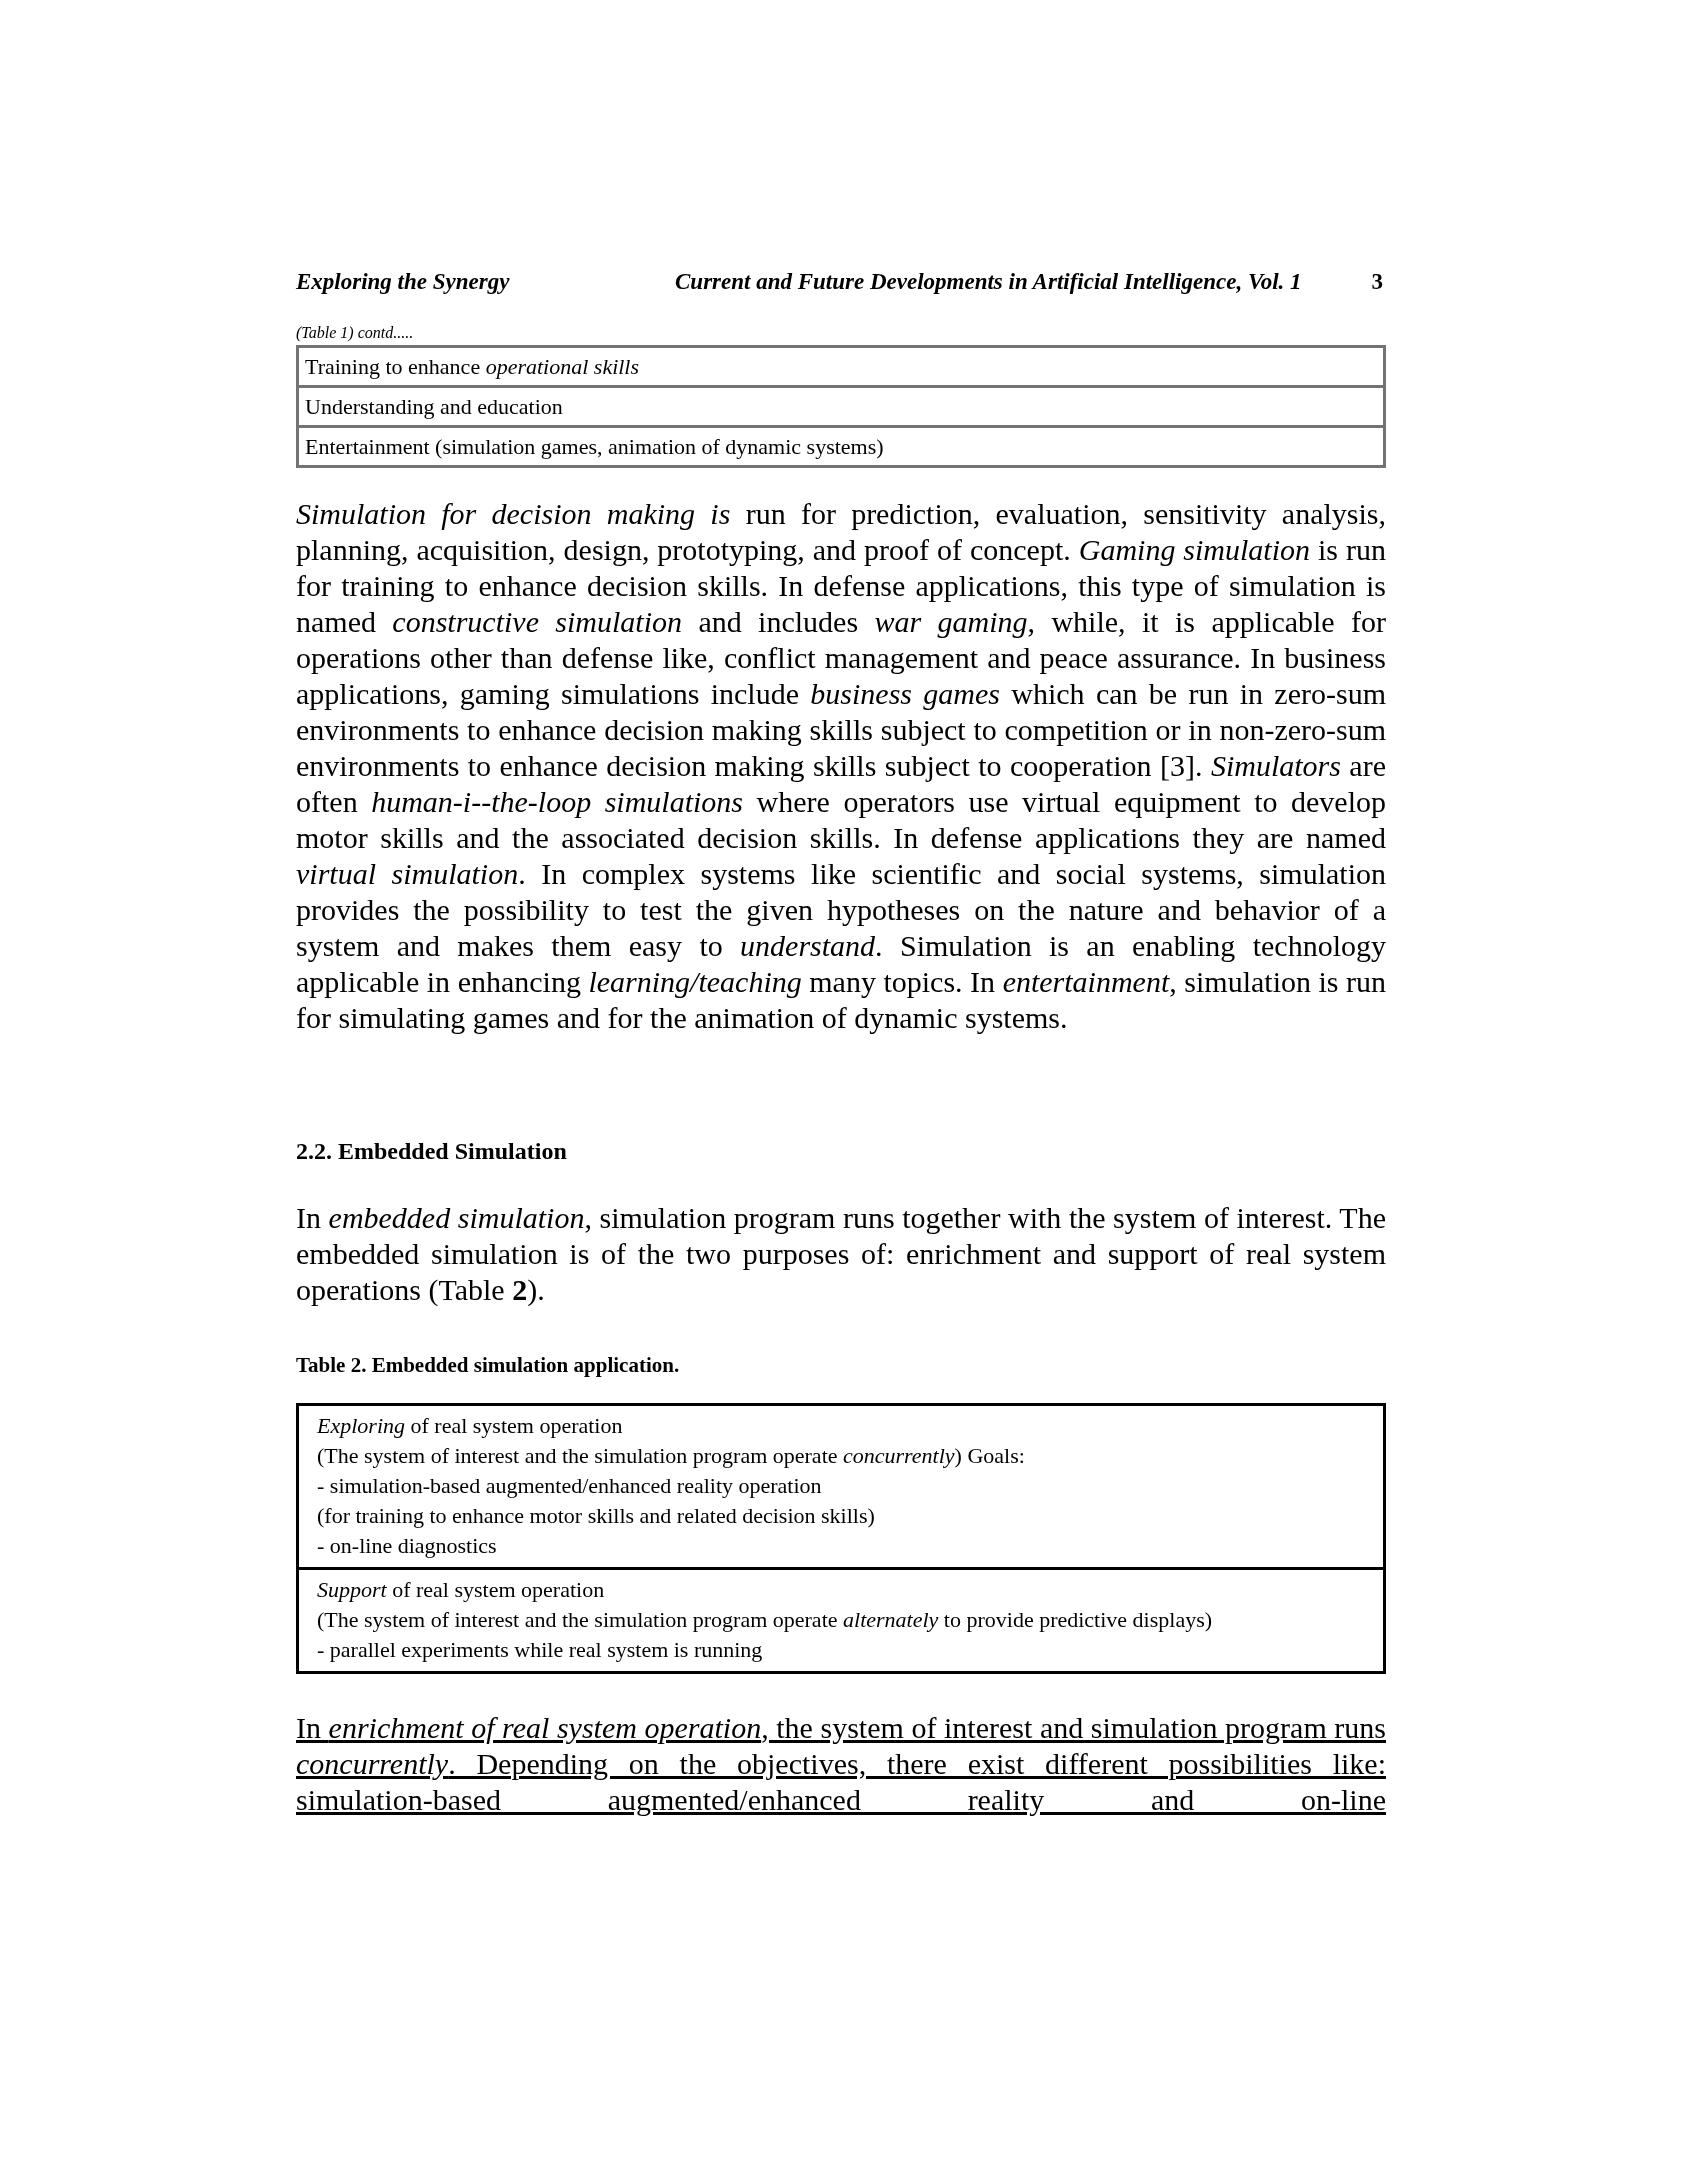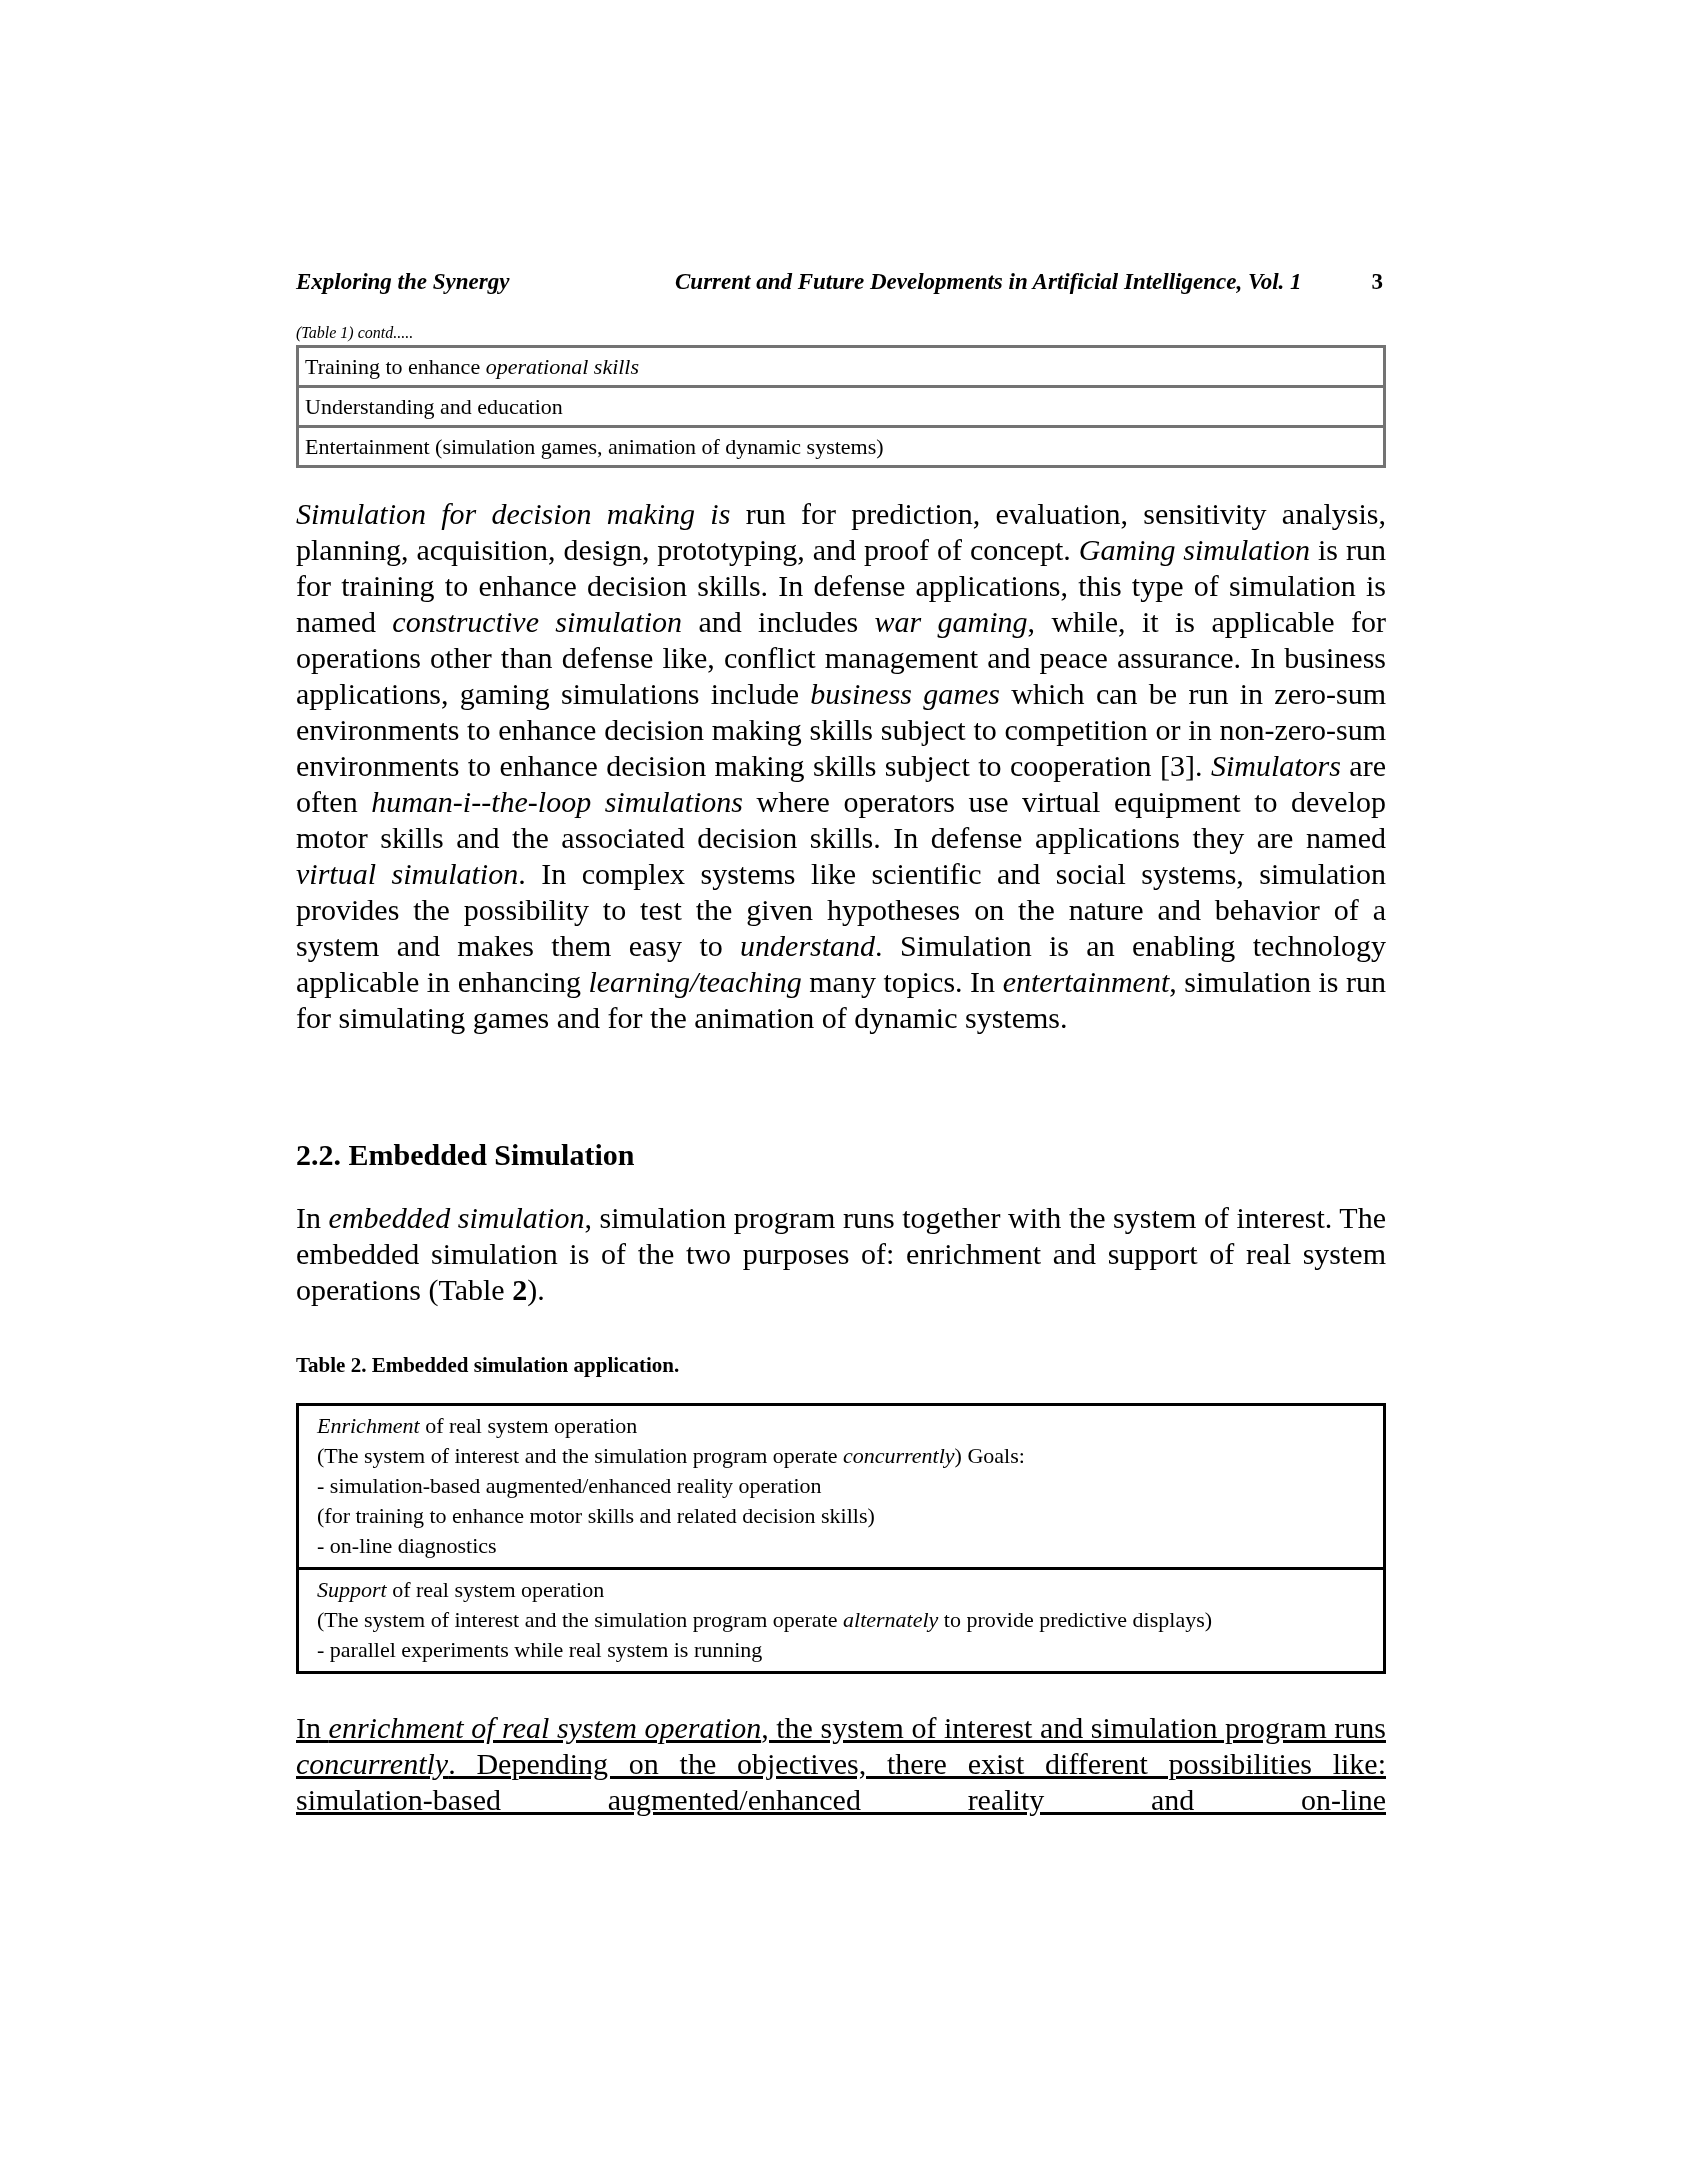--- a/index.html
+++ b/index.html
@@ -72,21 +72,21 @@
   .para1 {
     position: absolute;
     top: 496px;
     left: 0;
     width: 1090px;
   }
   .section-heading {
     position: absolute;
     top: 1138px;
     left: 0;
-    font-size: 30px;
+    font-size: 24px;
     font-weight: bold;
     margin: 0;
   }
   .para2 {
     position: absolute;
     top: 1200px;
     left: 0;
     width: 1090px;
   }
   .table-caption {
@@ -154,21 +154,21 @@
   <h2 class="section-heading">2.2. Embedded Simulation</h2>
 
   <p class="body-text para2"><span>In </span><em>embedded simulation</em><span>, simulation program runs together with the system of interest. The embedded simulation is of the two purposes of: enrichment and support of real system operations (Table </span><b class="inline-bold">2</b><span>).</span></p>
 
   <p class="table-caption">Table 2. Embedded simulation application.</p>
 
   <table class="table2">
     <tbody>
       <tr>
         <td>
-            <span class="line"><em>Enrichment</em><span> of real system operation</span></span>
+            <span class="line"><em>Exploring</em><span> of real system operation</span></span>
             <span class="line"><span>(The system of interest and the simulation program operate </span><em>concurrently</em><span>) Goals:</span></span>
             <span class="line"><span>- simulation-based augmented/enhanced reality operation</span></span>
             <span class="line"><span>(for training to enhance motor skills and related decision skills)</span></span>
             <span class="line"><span>- on-line diagnostics</span></span>
           </td>
       </tr>
       <tr>
         <td>
             <span class="line"><em>Support</em><span> of real system operation</span></span>
             <span class="line"><span>(The system of interest and the simulation program operate </span><em>alternately</em><span> to provide predictive displays)</span></span>

